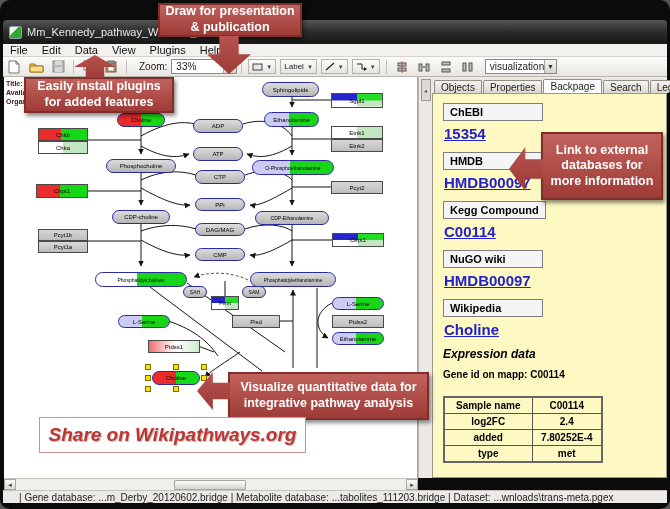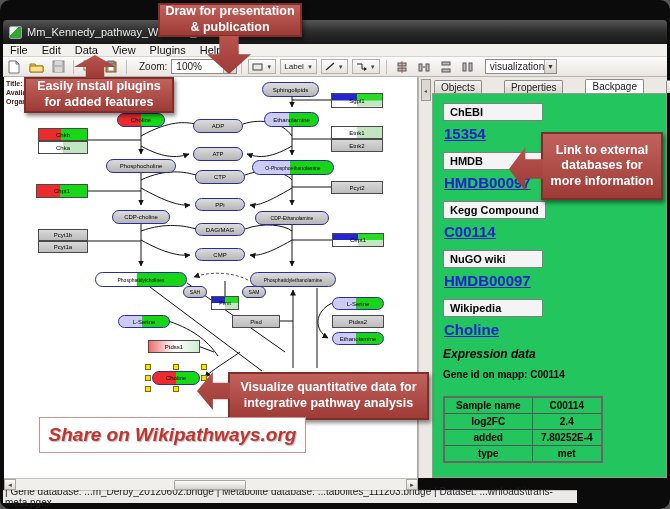--- a/index.html
+++ b/index.html
@@ -57,41 +57,41 @@
     font-size:6px;display:flex;align-items:center;justify-content:center;color:#555;}
   .hscroll{position:absolute;left:4px;top:478px;width:414px;height:12px;background:#f1efec;
     border-top:1px solid #c5c2bd;display:flex;align-items:center;z-index:5;}
   .sb-btn{width:12px;height:11px;background:linear-gradient(#fbfaf9,#dedbd6);border:1px solid #a9a6a1;
     font-size:6px;display:flex;align-items:center;justify-content:center;color:#444;}
   .sb-btn.right{margin-left:auto;}
   .sb-thumb{position:absolute;left:170px;width:72px;height:10px;
     background:linear-gradient(#fdfdfc,#d6d3ce);border:1px solid #a9a6a1;border-radius:1px;}
   
   .sidepanel{position:absolute;left:432px;top:77px;width:235px;height:401px;z-index:5;background:#ece9e5;}
-  .tabs{display:flex;align-items:flex-end;height:16px;padding-left:2px;gap:21px;}
+  .tabs{display:flex;align-items:flex-end;height:16px;padding-left:2px;}
   .tab{font-size:10px;color:#222;padding:1px 6px 1px 6px;border:1px solid #8f8c86;border-bottom:none;
     background:linear-gradient(#f6f4f1,#dbd8d2);margin-right:1px;border-radius:2px 2px 0 0;height:13px;}
   .tab.active{background:#fff;height:15px;position:relative;top:1px;}
-  .panel-body{position:absolute;left:0;top:16px;width:235px;height:385px;background:#22c55e;
+  .panel-body{position:absolute;left:0;top:16px;width:235px;height:385px;background:#fef9c3;
     border:1px solid #9a978f;padding:8px 0 0 10px;overflow:hidden;}
   .section{margin-bottom:9px;}
   .section-header{display:inline-block;min-width:100px;border:1px solid #7f7f7f;background:#f4f4f4;
     font-weight:bold;font-size:11px;padding:2px 6px;color:#000;}
   .section-value{font-size:15px;font-weight:bold;color:#2222cc;text-decoration:underline;margin:4px 6px 0 1px;}
   .section-value.plain{color:#000;text-decoration:none;}
   .expr-title{font-size:12px;font-weight:bold;color:#000;margin:4px 0 8px 0;font-style:italic;}
   .gene-line{font-size:10px;font-weight:bold;color:#000;margin-bottom:16px;}
   table.expr{border-collapse:collapse;border:2px solid #666;}
   table.expr td{border:1px solid #555;font-size:10px;font-weight:bold;text-align:center;
     padding:2px 4px;color:#000;}
   table.expr td:first-child{width:88px;}
   table.expr td:last-child{width:70px;}
   
-  .statusbar{position:absolute;left:3px;top:490px;width:574px;height:13px;background:#eceae6;
-    border-top:1px solid #c5c2bd;display:flex;align-items:center;font-size:10px;color:#222;padding-left:2px;}
+  .statusbar{position:absolute;left:3px;top:490px;width:664px;height:13px;background:#eceae6;
+    border-top:1px solid #c5c2bd;display:flex;align-items:center;font-size:10px;color:#222;padding-left:16px;}
   
   .callout{position:absolute;z-index:9;background:linear-gradient(180deg,#c2625d,#9e3b37);
     border:2px solid #7e2e2b;color:#fff;font-weight:bold;text-align:center;font-size:12.5px;
     display:flex;align-items:center;justify-content:center;line-height:1.25;
     box-shadow:2px 3px 4px rgba(0,0,0,.45);padding:2px 4px;}
   .arrow{position:absolute;z-index:9;background:linear-gradient(180deg,#b8534e,#9e3b37);
     filter:drop-shadow(1px 2px 2px rgba(0,0,0,.4));}
   .arr-down{clip-path:polygon(28% 0,72% 0,72% 48%,100% 48%,50% 100%,0 48%,28% 48%);}
   .arr-up{clip-path:polygon(50% 0,100% 52%,72% 52%,72% 100%,28% 100%,28% 52%,0 52%);}
   .arr-left{clip-path:polygon(0 50%,48% 0,48% 28%,100% 28%,100% 72%,48% 72%,48% 100%);}
@@ -158,21 +158,21 @@
     <div class="tb-btn">
       <svg class="icon" width="12" height="13">
           <rect x="1" y="2" width="10" height="10" fill="#c98f4d" stroke="#7a5a2a"></rect>
           <rect x="3" y="1" width="6" height="3" fill="#9a9a9a" stroke="#666"></rect>
           <rect x="3" y="5" width="6" height="6" fill="#fff" stroke="#888"></rect>
         </svg>
     </div>
     <div class="tb-sep"></div>
     <span class="zoom-label">Zoom:</span>
     <div class="combo" style="width:66px;">
-      <span>100%</span>
+      <span>33%</span>
       <span class="caret">▼</span>
     </div>
     <div class="tb-sep"></div>
     <div class="mini-dd">
       <svg class="icon" width="11" height="8">
           <rect x="1" y="1" width="9" height="6" fill="#e8e8e8" stroke="#444"></rect>
         </svg>
       <span class="caret">▼</span>
     </div>
     <div class="mini-dd">

